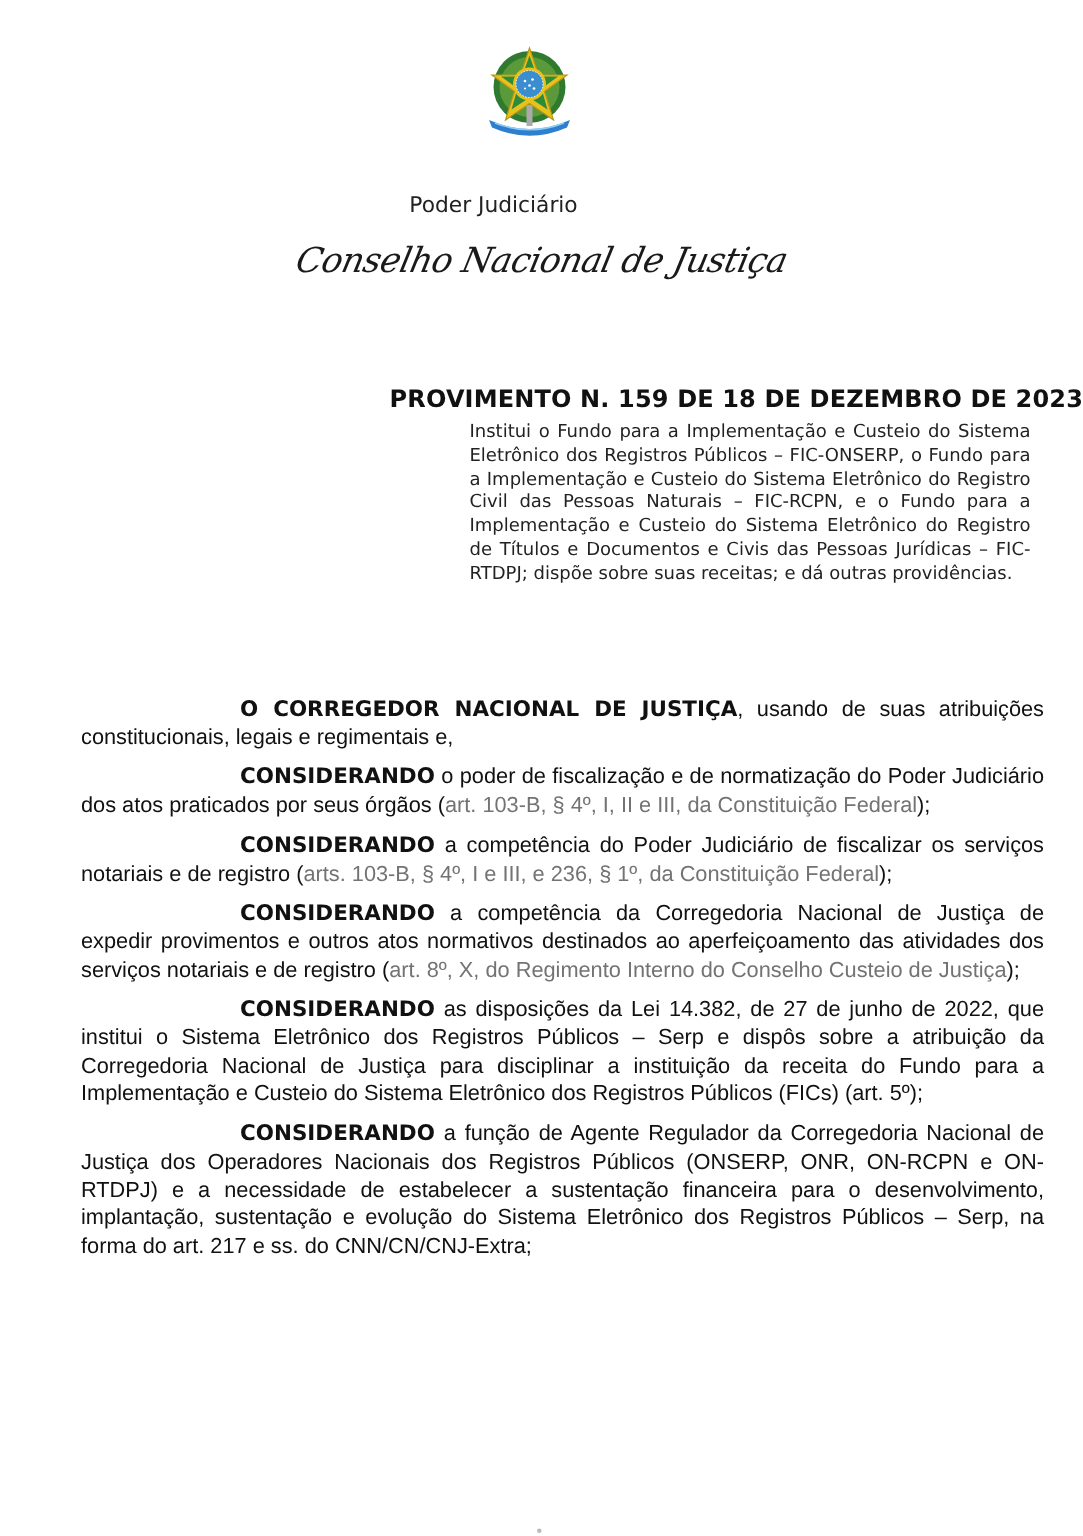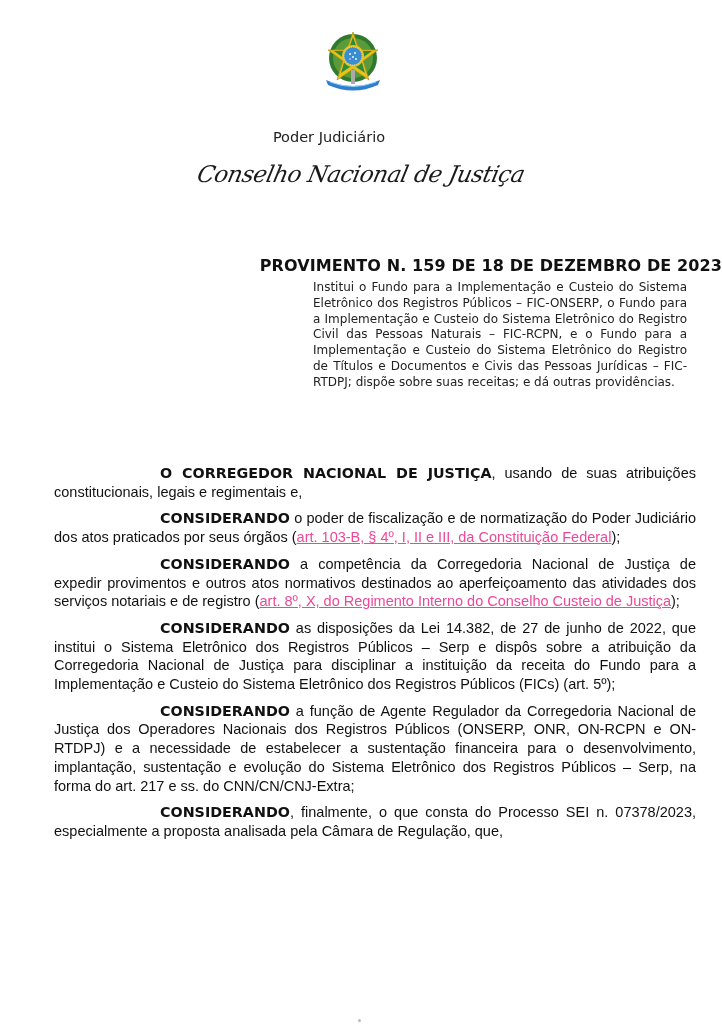--- a/index.html
+++ b/index.html
@@ -31,21 +31,21 @@
     }
     .body-text {
       position: absolute; top: 464px; left: 38px; width: 642px;
       font-size: 14.5px; line-height: 18.7px; text-align: justify; color: #111;
       font-family: "Liberation Sans", sans-serif;
       margin-left: 16px;
     }
     .body-text p { margin: 0 0 8px 0; text-indent: 106px; }
     .body-text p.first { margin-bottom: 8px; }
     .body-text b { font-family: "DejaVu Sans", sans-serif; font-weight: bold; font-size: 14.3px; }
-    .body-text a { color: #ec4899; text-decoration: underline; }
+    .body-text a { color: #737373; }
     .page-dot {
       position: absolute; left: 358px; top: 1019px; width: 3px; height: 3px;
       background: #bbb; border-radius: 50%;
     }
   </style>
 </head>
 <body>
 
 <div class="header">
   <svg class="coat" viewBox="0 0 62 64">
@@ -71,24 +71,24 @@
 
 <div class="title">PROVIMENTO N. 159 DE 18 DE DEZEMBRO DE 2023</div>
 
 <div class="ementa">Institui o Fundo para a Implementação e Custeio do Sistema Eletrônico dos Registros Públicos – FIC-ONSERP, o Fundo para a Implementação e Custeio do Sistema Eletrônico do Registro Civil das Pessoas Naturais – FIC-RCPN, e o Fundo para a Implementação e Custeio do Sistema Eletrônico do Registro de Títulos e Documentos e Civis das Pessoas Jurídicas – FIC-RTDPJ; dispõe sobre suas receitas; e dá outras providências.</div>
 
 <div class="body-text">
   <p class="first"><b>O CORREGEDOR NACIONAL DE JUSTIÇA</b><span>, usando de suas atribuições constitucionais, legais e regimentais e,</span></p>
 
   <p><b>CONSIDERANDO</b><span> o poder de fiscalização e de normatização do Poder Judiciário dos atos praticados por seus órgãos (</span><a>art. 103-B, § 4º, I, II e III, da Constituição Federal</a><span>);</span></p>
 
+  <p><b>CONSIDERANDO</b><span> a competência do Poder Judiciário de fiscalizar os serviços notariais e de registro (</span><a>arts. 103-B, § 4º, I e III, e 236, § 1º, da Constituição Federal</a><span>);</span></p>
 
 
   <p><b>CONSIDERANDO</b><span> a competência da Corregedoria Nacional de Justiça de expedir provimentos e outros atos normativos destinados ao aperfeiçoamento das atividades dos serviços notariais e de registro (</span><a>art. 8º, X, do Regimento Interno do Conselho Custeio de Justiça</a><span>);</span></p>
 
   <p><b>CONSIDERANDO</b><span> as disposições da Lei 14.382, de 27 de junho de 2022, que institui o Sistema Eletrônico dos Registros Públicos – Serp e dispôs sobre a atribuição da Corregedoria Nacional de Justiça para disciplinar a instituição da receita do Fundo para a Implementação e Custeio do Sistema Eletrônico dos Registros Públicos (FICs) (art. 5º);</span></p>
 
   <p><b>CONSIDERANDO</b><span> a função de Agente Regulador da Corregedoria Nacional de Justiça dos Operadores Nacionais dos Registros Públicos (ONSERP, ONR, ON-RCPN e ON-RTDPJ) e a necessidade de estabelecer a sustentação financeira para o desenvolvimento, implantação, sustentação e evolução do Sistema Eletrônico dos Registros Públicos – Serp, na forma do art. 217 e ss. do CNN/CN/CNJ-Extra;</span></p>
 
-  <p><b>CONSIDERANDO</b><span>, finalmente, o que consta do Processo SEI n. 07378/2023, especialmente a proposta analisada pela Câmara de Regulação, que,</span></p>
 </div>
 
 <div class="page-dot"></div>
 
 </body></html>

